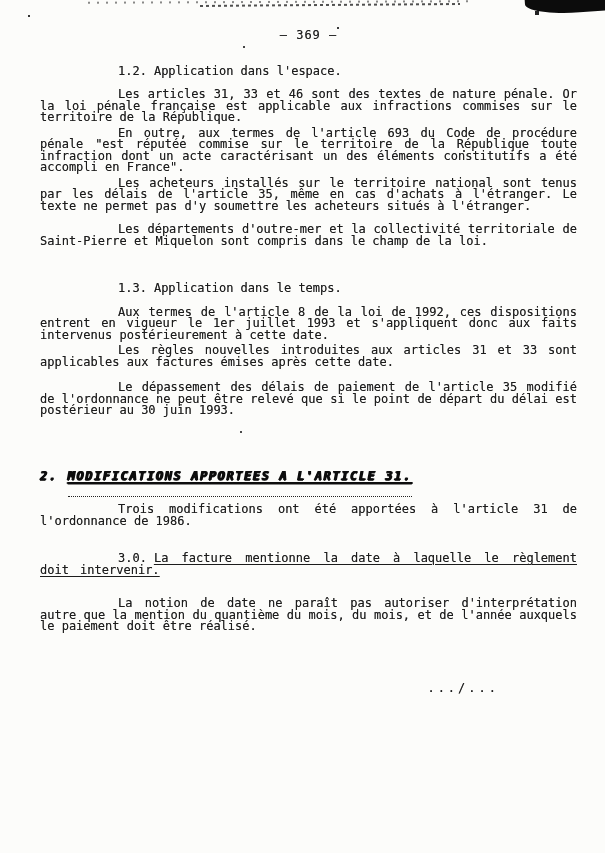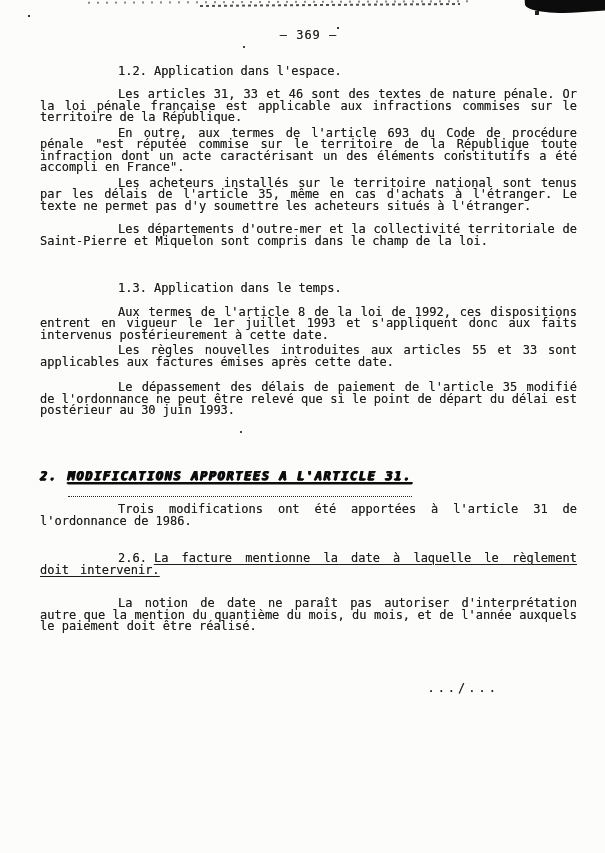--- a/index.html
+++ b/index.html
@@ -127,31 +127,31 @@
     <div class="para tight">Les articles 31, 33 et 46 sont des textes de nature pénale. Or la loi pénale française est applicable aux infractions commises sur le territoire de la République.</div>
     <div class="para">En outre, aux termes de l'article 693 du Code de procédure pénale "est réputée commise sur le territoire de la République toute infraction dont un acte caractérisant un des éléments constitutifs a été accompli en France".</div>
     <div class="para">Les acheteurs installés sur le territoire national sont tenus par les délais de l'article 35, même en cas d'achats à l'étranger. Le texte ne permet pas d'y soumettre les acheteurs situés à l'étranger.</div>
     <div class="para tight">Les départements d'outre-mer et la collectivité territoriale de Saint-Pierre et Miquelon sont compris dans le champ de la loi.</div>
 
     <div class="h-sub gap-lg">
       <span class="num">1.3.</span><span class="ttl">Application dans le temps.</span>
     </div>
 
     <div class="para tight">Aux termes de l'article 8 de la loi de 1992, ces dispositions entrent en vigueur le 1er juillet 1993 et s'appliquent donc aux faits intervenus postérieurement à cette date.</div>
-    <div class="para">Les règles nouvelles introduites aux articles 55 et 33 sont applicables aux factures émises après cette date.</div>
+    <div class="para">Les règles nouvelles introduites aux articles 31 et 33 sont applicables aux factures émises après cette date.</div>
     <div class="para" style="margin-top:14px">Le dépassement des délais de paiement de l'article 35 modifié de l'ordonnance ne peut être relevé que si le point de départ du délai est postérieur au 30 juin 1993.</div>
 
     <div class="h-main">
       <span class="num">2.</span><span class="ttl">MODIFICATIONS APPORTEES A L'ARTICLE 31.</span>
     </div>
 
     <div class="para" style="margin-top:22px">Trois modifications ont été apportées à l'article 31 de l'ordonnance de 1986.</div>
 
     <div class="h-21">
-      <span class="num">2.6.</span><span class="ttl">La facture mentionne la date à laquelle le règlement doit intervenir.</span>
+      <span class="num">3.0.</span><span class="ttl">La facture mentionne la date à laquelle le règlement doit intervenir.</span>
     </div>
 
     <div class="para after-h21">La notion de date ne paraît pas autoriser d'interprétation autre que la mention du quantième du mois, du mois, et de l'année auxquels le paiement doit être réalisé.</div>
 
     <div class="marker">.../...</div>
 
   </div>
 </div>
 
 </body></html>

